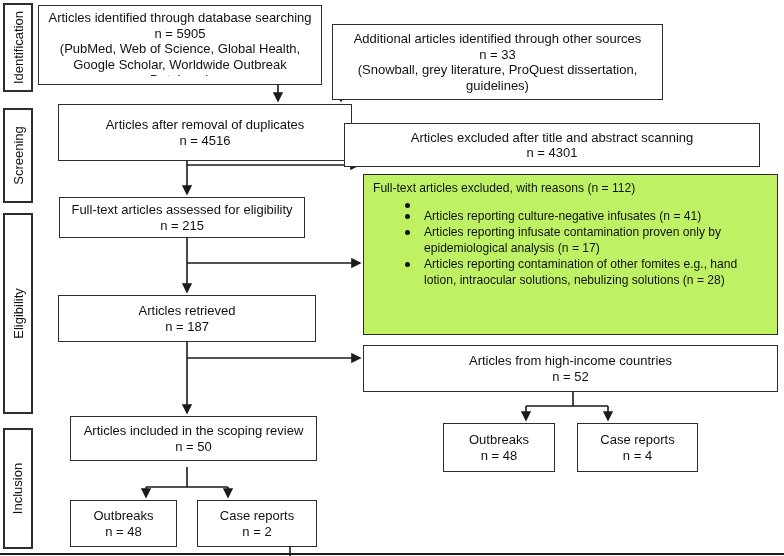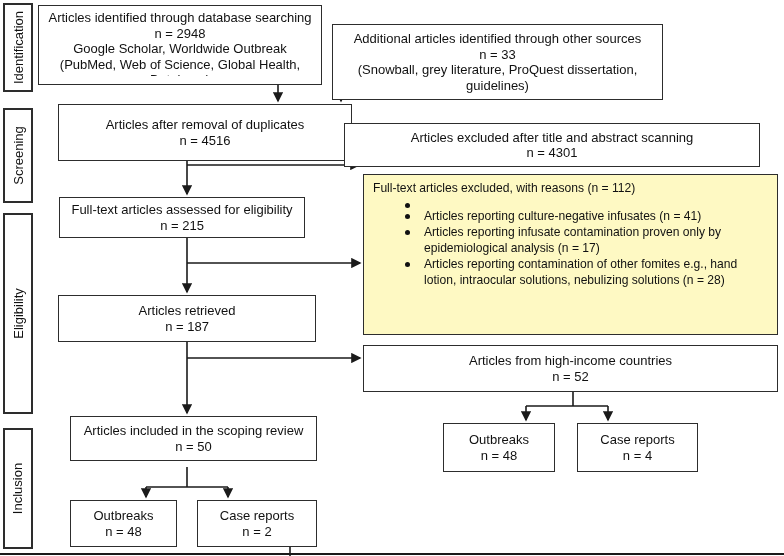--- a/index.html
+++ b/index.html
@@ -17,21 +17,21 @@
   .box.clip{justify-content:flex-start;padding-top:4px;}
   .box.clip .inner{height:66px;overflow:hidden;display:block;}
   .stagebox{
     position:absolute;border:2px solid #2d2d2d;background:#ffffff;box-sizing:border-box;
     display:flex;align-items:center;justify-content:center;
   }
   .stagebox .lbl{
     transform:rotate(-90deg);white-space:nowrap;font-size:13px;color:#111111;
   }
   .exclbig{
-    position:absolute;border:1.6px solid #2d2d2d;background:#fef9c3;box-sizing:border-box;
+    position:absolute;border:1.6px solid #2d2d2d;background:#bef264;box-sizing:border-box;
     font-size:12.1px;line-height:16px;text-align:left;padding:5px 6px 0 9px;
   }
   .exclbig .title{margin-bottom:1px;}
   .bullet{display:flex;align-items:flex-start;}
   .bullet .dot{
     width:5px;height:5px;border-radius:50%;background:#111111;flex:0 0 5px;
     margin:6px 14px 0 32px;
   }
   .bullet .btxt{flex:1;}
   .bottom-rule{position:absolute;left:0;right:0;top:553px;height:1.6px;background:#1a1a1a;}
@@ -84,23 +84,23 @@
   <div class="stagebox" style="left:3px;top:213px;width:30px;height:201px">
     <span class="lbl">Eligibility</span>
   </div>
   <div class="stagebox" style="left:3px;top:428px;width:30px;height:121px">
     <span class="lbl">Inclusion</span>
   </div>
 
   <div class="box clip" style="left:38px;top:5px;width:284px;height:80px">
     <div class="inner">
       <div class="ln">Articles identified through database searching</div>
-      <div class="ln">n = 2948</div>
+      <div class="ln">n = 5905</div>
+      <div class="ln">(PubMed, Web of Science, Global Health,</div>
       <div class="ln">Google Scholar, Worldwide Outbreak</div>
-      <div class="ln">(PubMed, Web of Science, Global Health,</div>
       <div class="ln">Database)</div>
     </div>
   </div>
 
   <div class="box" style="left:332px;top:24px;width:331px;height:76px">
     <div class="ln">Additional articles identified through other sources</div>
     <div class="ln">n = 33</div>
     <div class="ln">(Snowball, grey literature, ProQuest dissertation,</div>
     <div class="ln">guidelines)</div>
   </div>

